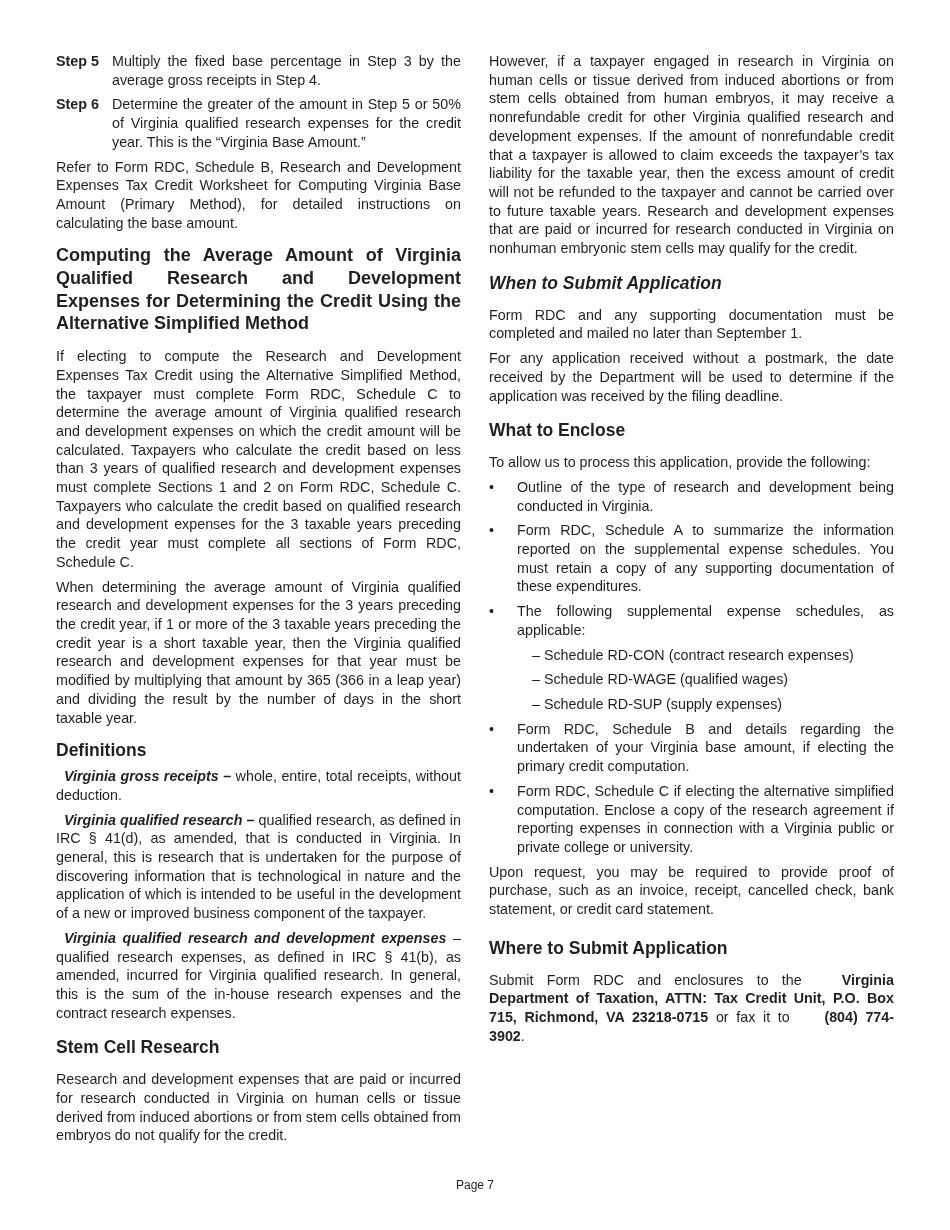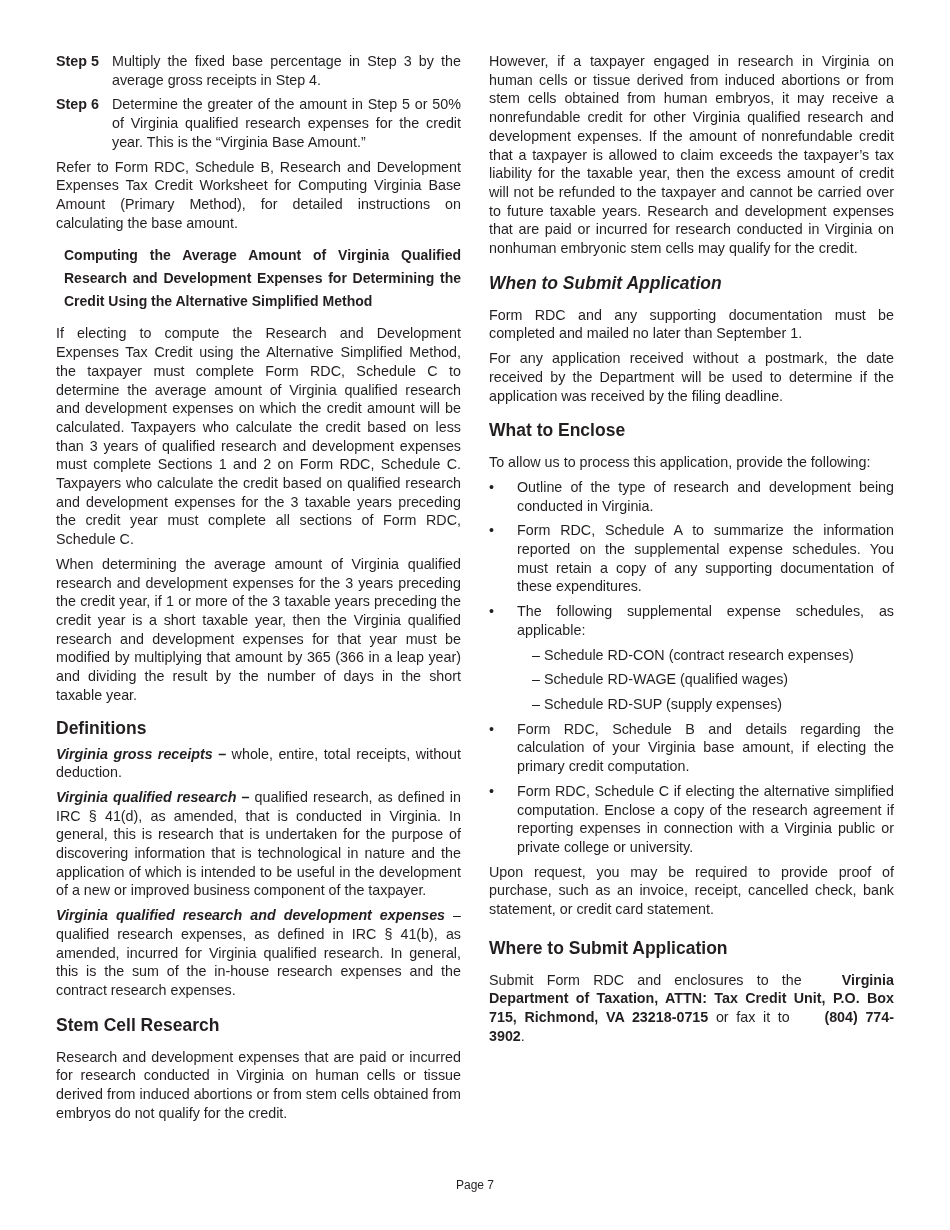--- a/index.html
+++ b/index.html
@@ -3,30 +3,30 @@
 <meta charset="utf-8">
 <style>
   html, body { margin: 0; padding: 0; background: #ffffff; }
   body { width: 950px; height: 1230px; position: relative; overflow: hidden;
          font-family: "Liberation Sans", sans-serif; color: #231f20; }
   .col { position: absolute; top: 52px; width: 405px; }
   .col-left { left: 56px; }
   .col-right { left: 489px; }
   p { margin: 0 0 6px 0; font-size: 14.3px; line-height: 18.7px; text-align: justify; }
   h2 { margin: 0; font-size: 17.5px; font-weight: bold; line-height: 22px; }
-  .h-big { font-size: 14px; line-height: 22.7px; text-align: justify; text-align-last: left; margin: 12px 0 12px 8px; }
+  .h-big { font-size: 18px; line-height: 22.7px; text-align: justify; text-align-last: left; margin: 12px 0 12px 0; }
   .step { display: flex; font-size: 14.3px; line-height: 18.7px; margin-bottom: 6px; }
   .step-label { font-weight: bold; width: 56px; flex-shrink: 0; }
   .step-text { flex: 1; text-align: justify; }
   .bullets { list-style: none; margin: 0 0 6px 0; padding: 0; }
   .bullets li { display: flex; font-size: 14.3px; line-height: 18.7px; margin-bottom: 6px; }
   .bullet-dot { width: 28px; flex-shrink: 0; }
   .bullet-text { flex: 1; text-align: justify; }
   .sub { padding-left: 43px; font-size: 14.3px; line-height: 18.7px; margin-bottom: 6px; }
-  .term { font-weight: bold; font-style: italic; }
+  .term { font-weight: bold; font-style: italic; margin-left: 8px; }
   b { font-weight: bold; margin-left: 27px; }
   .page-num { position: absolute; top: 1178px; left: 0; width: 950px; text-align: center; font-size: 12px; }
 </style>
 </head>
 <body>
 
 <div class="col col-left">
   <div class="step">
     <span class="step-label">Step 5</span>
     <span class="step-text">Multiply the fixed base percentage in Step 3 by the average gross receipts in Step 4.</span>
@@ -72,21 +72,21 @@
         <span class="bullet-dot">•</span>
         <span class="bullet-text">The following supplemental expense schedules, as applicable:</span>
       </li>
   </ul>
   <div class="sub">– Schedule RD-CON (contract research expenses)</div>
   <div class="sub">– Schedule RD-WAGE (qualified wages)</div>
   <div class="sub">– Schedule RD-SUP (supply expenses)</div>
   <ul class="bullets">
     <li>
         <span class="bullet-dot">•</span>
-        <span class="bullet-text">Form RDC, Schedule B and details regarding the calculation of your Virginia base amount, if electing the primary credit computation.</span>
+        <span class="bullet-text">Form RDC, Schedule B and details regarding the undertaken of your Virginia base amount, if electing the primary credit computation.</span>
       </li>
     <li>
         <span class="bullet-dot">•</span>
         <span class="bullet-text">Form RDC, Schedule C if electing the alternative simplified computation. Enclose a copy of the research agreement if reporting expenses in connection with a Virginia public or private college or university.</span>
       </li>
   </ul>
   <p>Upon request, you may be required to provide proof of purchase, such as an invoice, receipt, cancelled check, bank statement, or credit card statement.</p>
 
   <h2 style="margin:18px 0 12px 0;">Where to Submit Application</h2>
   <p><span>Submit Form RDC and enclosures to the </span><b>Virginia Department of Taxation, ATTN: Tax Credit Unit, P.O. Box 715, Richmond, VA 23218-0715</b><span> or fax it to </span><b>(804) 774-3902</b><span>.</span></p>

